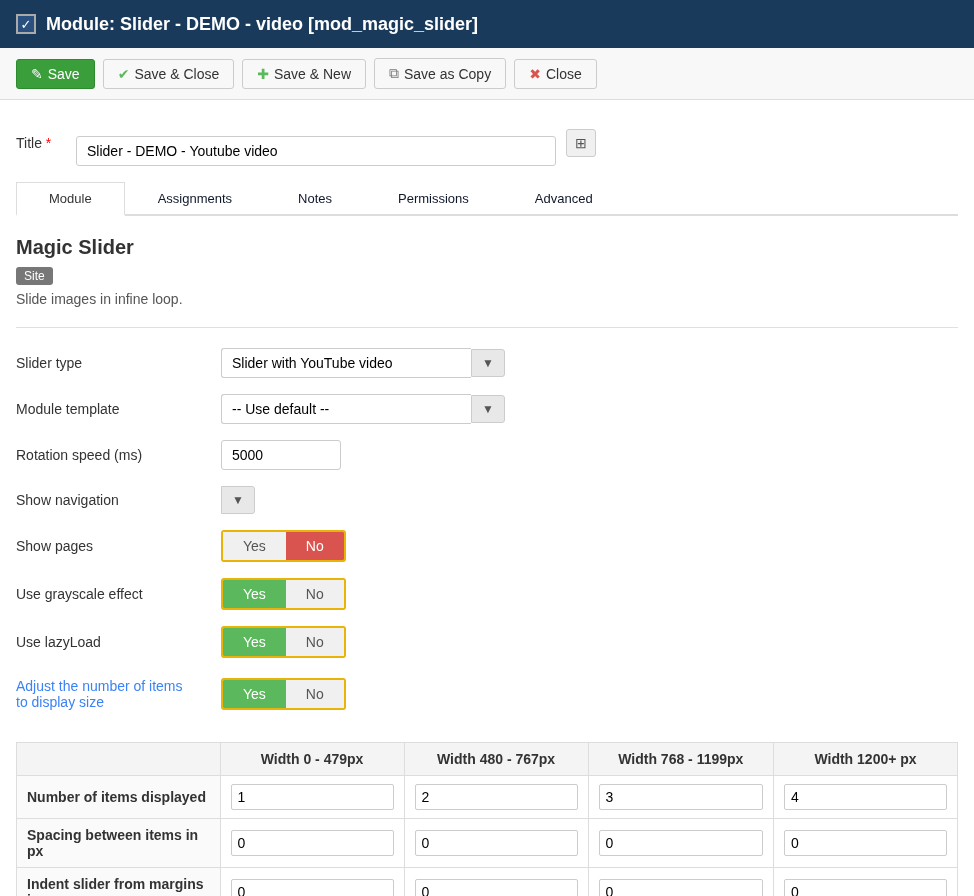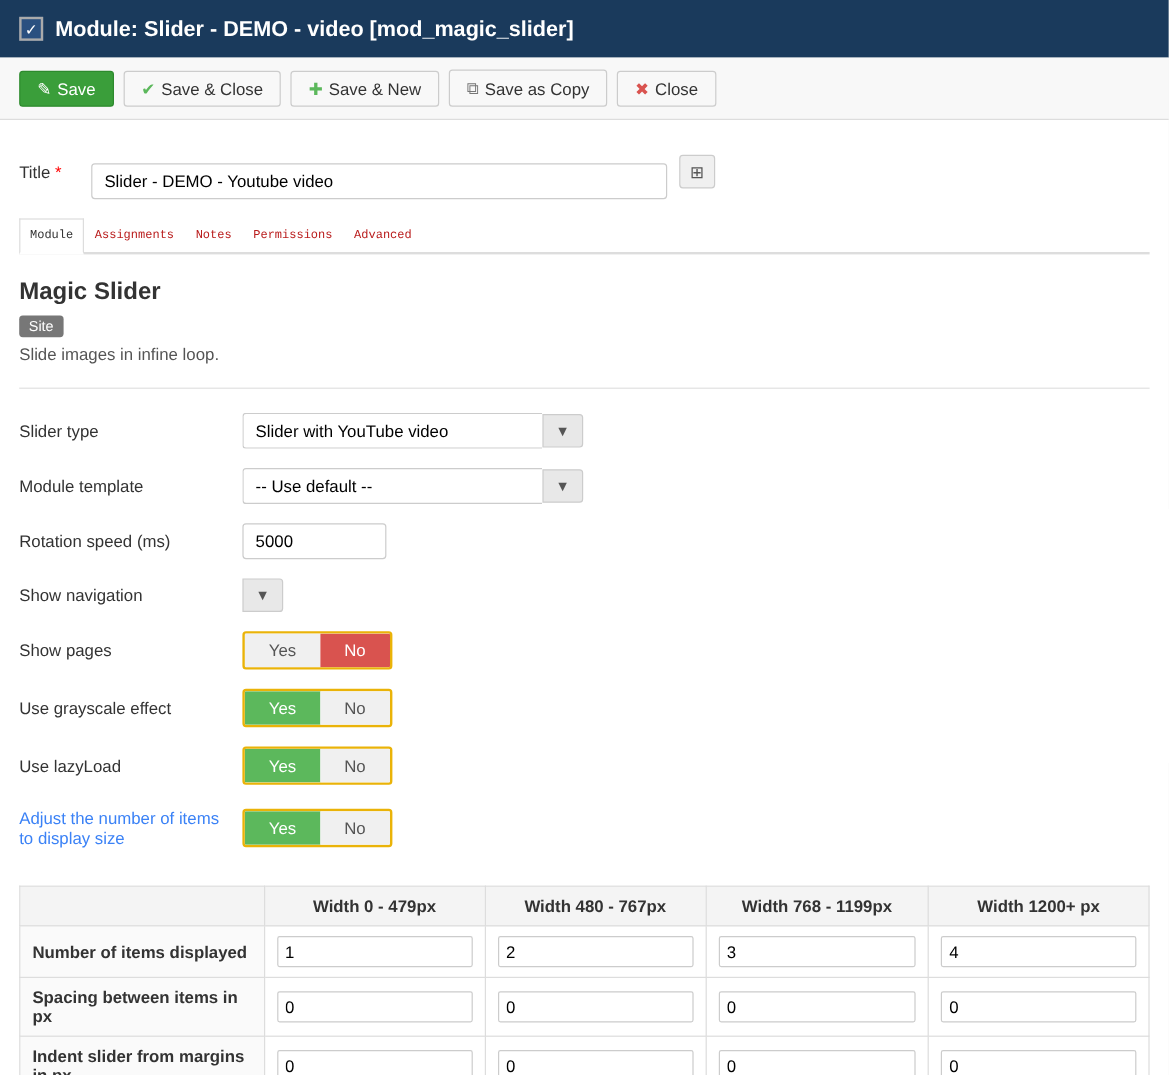--- a/index.html
+++ b/index.html
@@ -76,37 +76,36 @@
       color: #555;
     }
 
     
     .tabs {
       display: flex;
       border-bottom: 2px solid #ddd;
       margin-bottom: 0;
     }
     .tab {
-      padding: 8px 8px;
+      padding: 8px 32px;
       cursor: pointer;
       color: #333;
       border: 1px solid transparent;
       border-bottom: none;
       text-decoration: none;
-      font-size: 10px;
-      font-family: Liberation Mono, monospace;
+      font-size: 13px;
     }
     .tab.active {
       border: 1px solid #ddd;
       border-bottom: 2px solid white;
       background: white;
       color: #333;
       margin-bottom: -2px;
     }
-    .tab-link { color: #b91c1c; text-decoration: none; }
+    .tab-link { color: #0f172a; text-decoration: none; }
 
     
     .module-content { padding: 20px 0; }
     .module-title { font-size: 20px; font-weight: bold; margin-bottom: 8px; }
     .site-badge {
       display: inline-block;
       background: #777;
       color: white;
       padding: 2px 8px;
       border-radius: 3px;
@@ -115,21 +114,21 @@
     }
     .module-desc { font-size: 14px; color: #555; margin-bottom: 20px; }
 
     .divider { border: none; border-top: 1px solid #e0e0e0; margin: 10px 0 20px 0; }
 
     
     .form-row {
       display: flex;
       align-items: center;
       margin-bottom: 16px;
-      gap: 6px;
+      gap: 25px;
     }
     .form-label {
       min-width: 180px;
       font-size: 14px;
       color: #333;
     }
     .form-label-multiline {
       min-width: 180px;
       font-size: 14px;
       color: #3b82f6;

